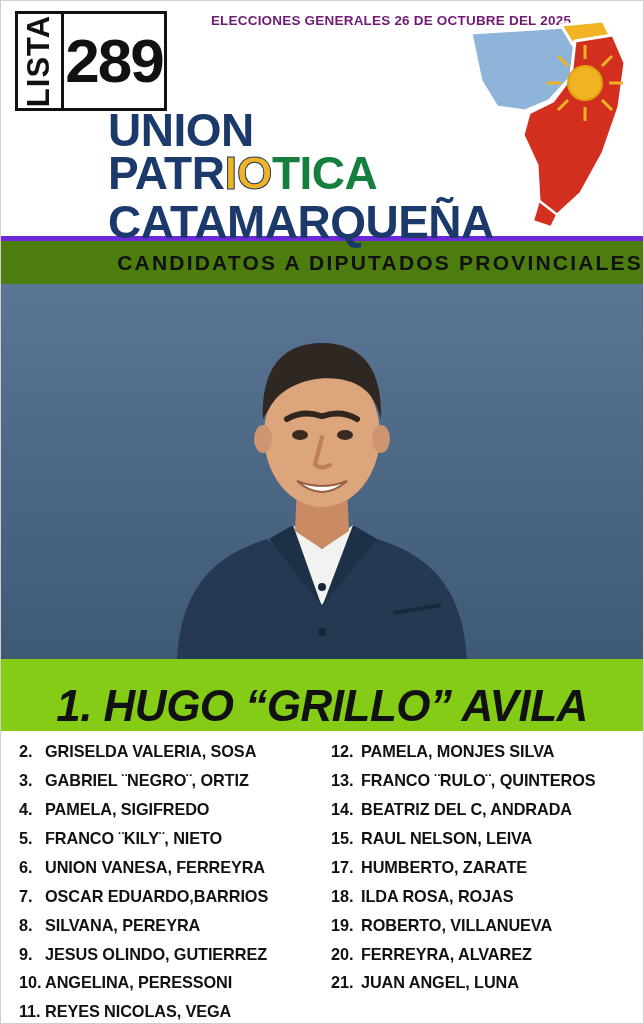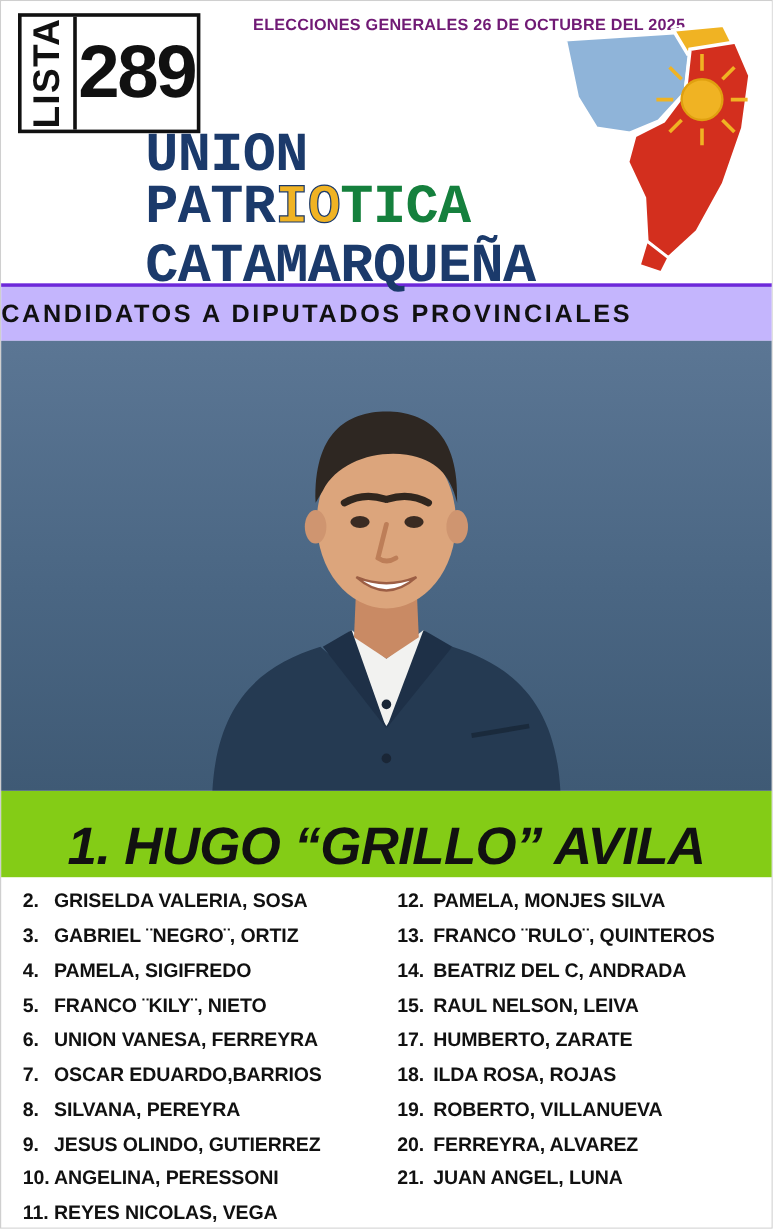--- a/index.html
+++ b/index.html
@@ -65,23 +65,22 @@
     text-align: center;
     font-size: 13.5px;
     font-weight: 700;
     letter-spacing: 0.2px;
     color: #701a75;
   }
 
   
   .party {
     position: absolute;
-    left: 120px; top: 108px;
+    left: 107px; top: 108px;
     width: 430px;
-    font-family: Liberation Mono, monospace;
   }
   .party-line {
     font-weight: 800;
     line-height: 0.93;
     letter-spacing: -0.5px;
     white-space: nowrap;
   }
   .l1 { font-size: 46px; color: #1b3a6b; }
   .l2 { font-size: 46px; }
   .l3 { font-size: 46px; color: #1b3a6b; margin-top: 6px;}
@@ -96,25 +95,25 @@
   .map {
     position: absolute;
     right: 10px; top: 14px;
     width: 180px; height: 215px;
   }
   .map svg { width: 100%; height: 100%; }
 
   
   .band {
     height: 48px;
-    background: #c4b5fd;
+    background: #4d7c0f;
     display: flex;
     align-items: center;
-    justify-content: flex-start;
-    border-top: 3px solid #6d28d9;
+    justify-content: flex-end;
+    border-top: 5px solid #6d28d9;
   }
   .band-text {
     font-size: 21px;
     font-weight: 800;
     letter-spacing: 2.2px;
     color: #111;
   }
 
   
   .photo {

